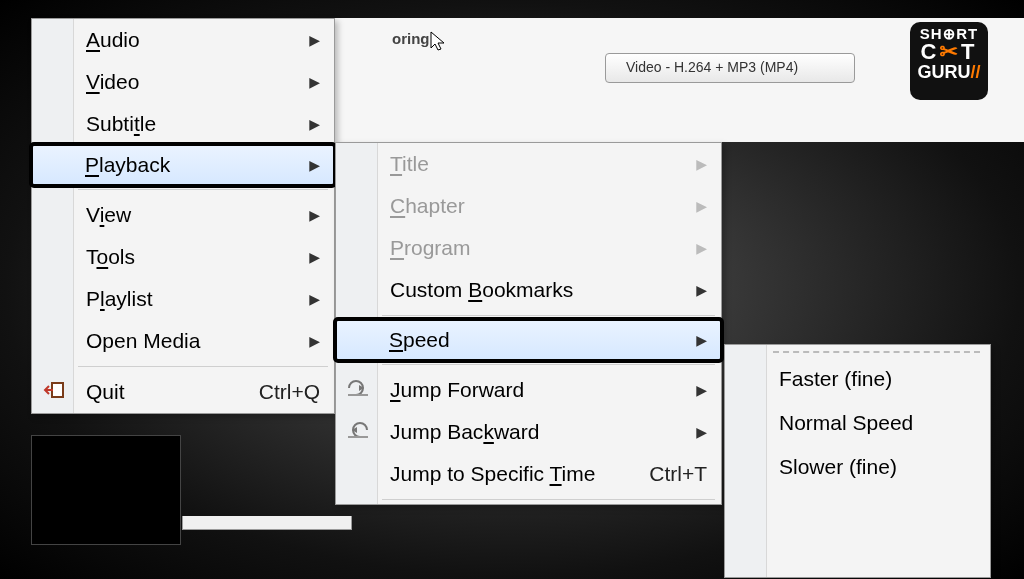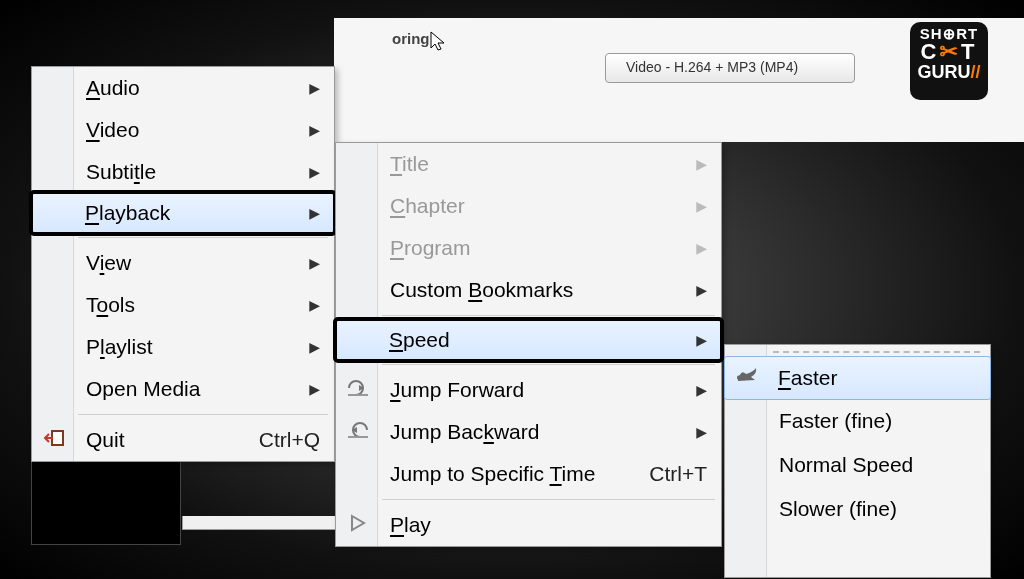--- a/index.html
+++ b/index.html
@@ -119,21 +119,21 @@
     margin: 4px 6px 4px 46px;
     background: #cfcfcf;
   }
   .boxed {
     outline: 4px solid #000;
     outline-offset: -2px;
   }
   .under { text-decoration: underline; text-underline-offset: 3px; }
 
   
-  #menu1 { left: 31px;  top: 18px;  width: 304px; margin-top: 48px; }
+  #menu1 { left: 31px;  top: 18px;  width: 304px; }
   #menu2 { left: 335px; top: 142px; width: 387px; }
   #menu3 { left: 724px; top: 344px; width: 267px; height: 234px; }
 
   
   #menu3 .dash {
     border-top: 2px dashed #bbb;
     margin: 6px 10px 4px 48px;
     height: 0;
   }
   #menu3 .item { height: 44px; }
@@ -296,42 +296,26 @@
     <span><span>Jump Bac</span><span class="under">k</span><span>ward</span></span>
     <span class="arrow">▶</span>
   </div>
   <div class="item">
     <span><span>Jump to Specific </span><span class="under">T</span>ime</span>
     <span class="shortcut">Ctrl+T</span>
   </div>
 
   <div class="sep"></div>
 
-  <div class="item">
-    <span class="icon">
-      <svg width="18" height="18">
-          <path d="M3 2 L15 9 L3 16 Z" fill="none" stroke="#888" stroke-width="2"></path>
-        </svg>
-    </span>
-    <span><span class="under">P</span>lay</span>
-  </div>
 </div>
 
 <div class="menu" id="menu3">
   <div class="iconcol"></div>
   <div class="dash"></div>
 
-  <div class="item hover">
-    <span class="icon">
-      <svg width="28" height="20">
-          <path d="M5 14 Q2 10 7 9 Q9 4 13 8 Q20 6 23 2 Q24 8 18 11 L22 14 L5 15 Z" fill="#666"></path>
-        </svg>
-    </span>
-    <span><span class="under">F</span>aster</span>
-  </div>
   <div class="item">
     <span>Faster (fine)</span>
   </div>
   <div class="item">
     <span>Normal Speed</span>
   </div>
   <div class="item">
     <span>Slower (fine)</span>
   </div>
 </div>

